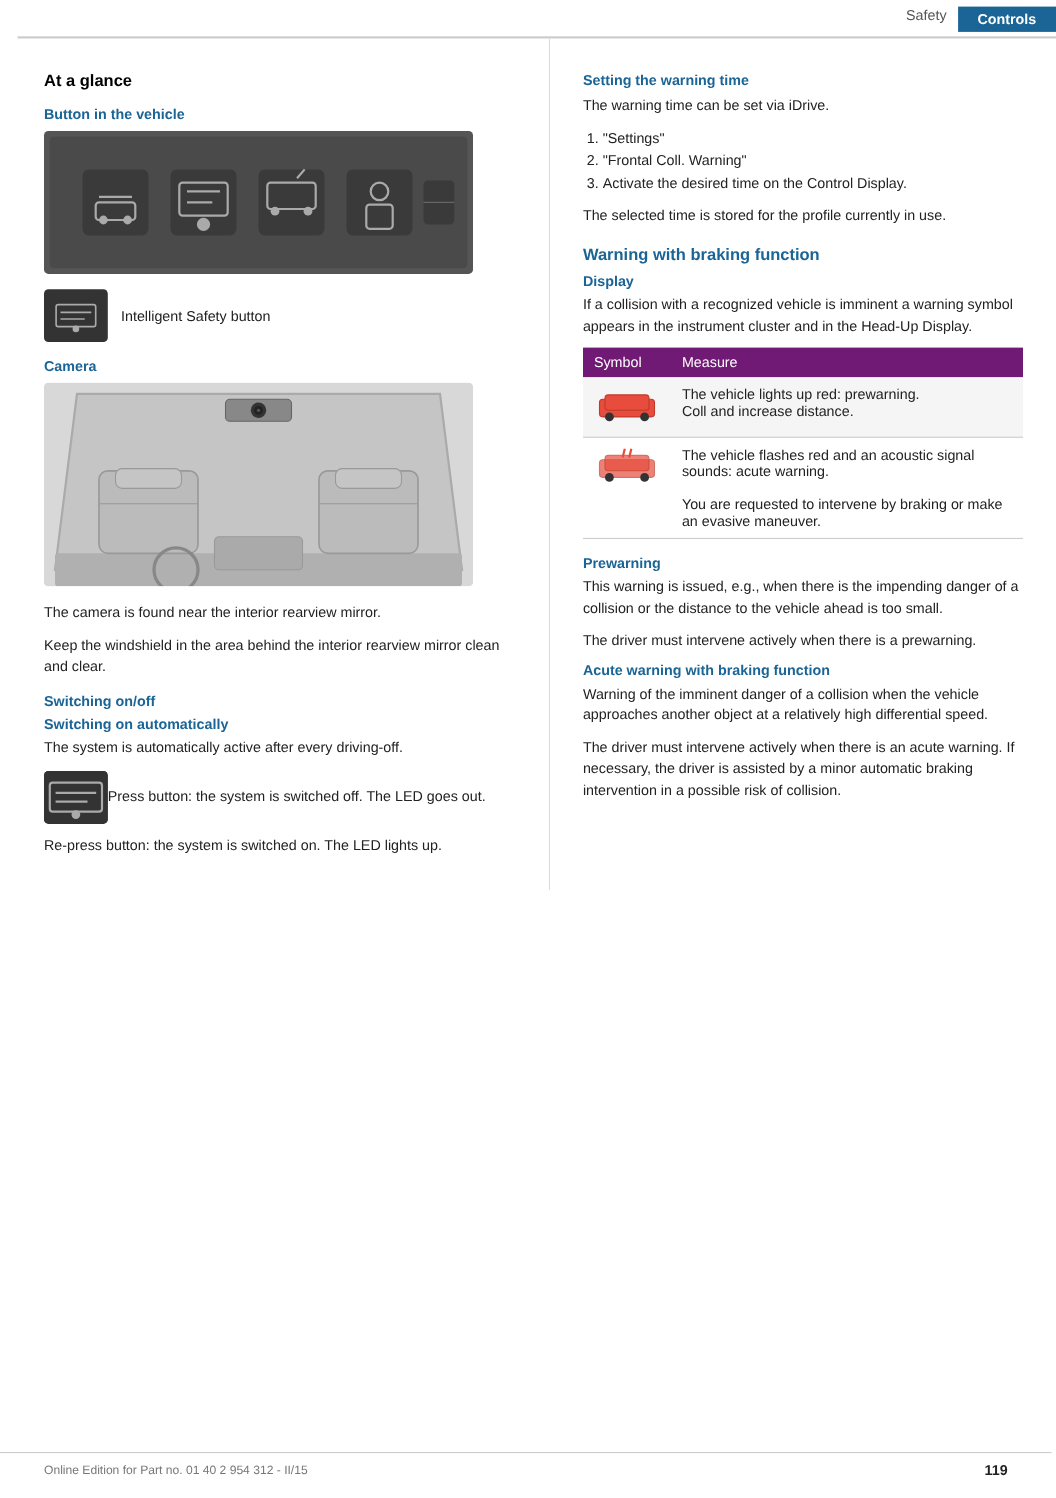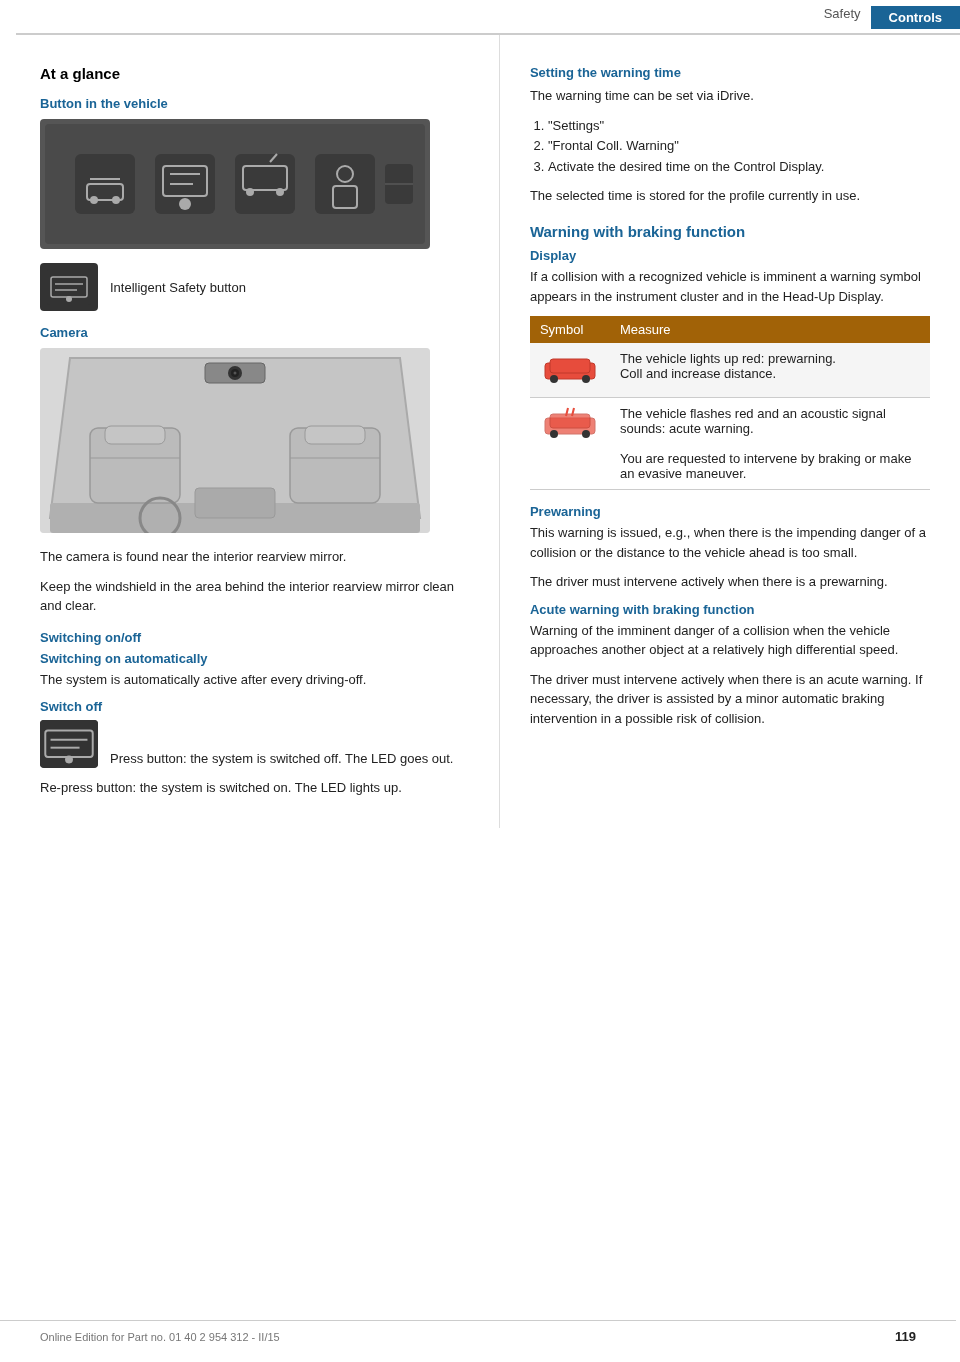--- a/index.html
+++ b/index.html
@@ -149,22 +149,21 @@
       margin-bottom: 10px;
     }
 
     
     .switch-section {
     }
 
     
     .switch-off-row {
       display: flex;
-      align-items: flex-end;
-      gap: 12px;
+      align-items: center;
       margin-bottom: 10px;
     }
     .switch-off-icon {
       width: 58px;
       height: 48px;
       background: #333;
       border-radius: 4px;
       display: flex;
       align-items: center;
       justify-content: center;
@@ -196,21 +195,21 @@
     }
 
     
     .symbol-table {
       width: 100%;
       border-collapse: collapse;
       margin-bottom: 14px;
       font-size: 13px;
     }
     .symbol-table thead tr {
-      background: #a16207;
+      background: #701a75;
       color: #fff;
     }
     .symbol-table thead th {
       padding: 6px 10px;
       text-align: left;
       font-weight: normal;
     }
     .symbol-table tbody tr {
       border-bottom: 1px solid #ccc;
     }
@@ -350,21 +349,20 @@
     </div>
 
     <p class="body-text">The camera is found near the interior rearview mirror.</p>
     <p class="body-text">Keep the windshield in the area behind the interior rearview mirror clean and clear.</p>
 
     <div class="switch-section">
       <div class="section-title-blue">Switching on/off</div>
       <div class="section-title-sub">Switching on automatically</div>
       <p class="body-text">The system is automatically active after every driving-off.</p>
 
-      <div class="section-title-sub">Switch off</div>
       <div class="switch-off-row">
         <div class="switch-off-icon">
           <svg viewBox="0 0 44 36" xmlns="http://www.w3.org/2000/svg">
             <rect width="44" height="36" fill="#333" rx="3"></rect>
             <rect x="4" y="8" width="36" height="20" rx="2" fill="none" stroke="#aaa" stroke-width="1.5"></rect>
             <line x1="8" y1="15" x2="36" y2="15" stroke="#aaa" stroke-width="1.5"></line>
             <line x1="8" y1="21" x2="30" y2="21" stroke="#aaa" stroke-width="1.5"></line>
             <circle cx="22" cy="30" r="3" fill="#aaa"></circle>
           </svg>
         </div>

